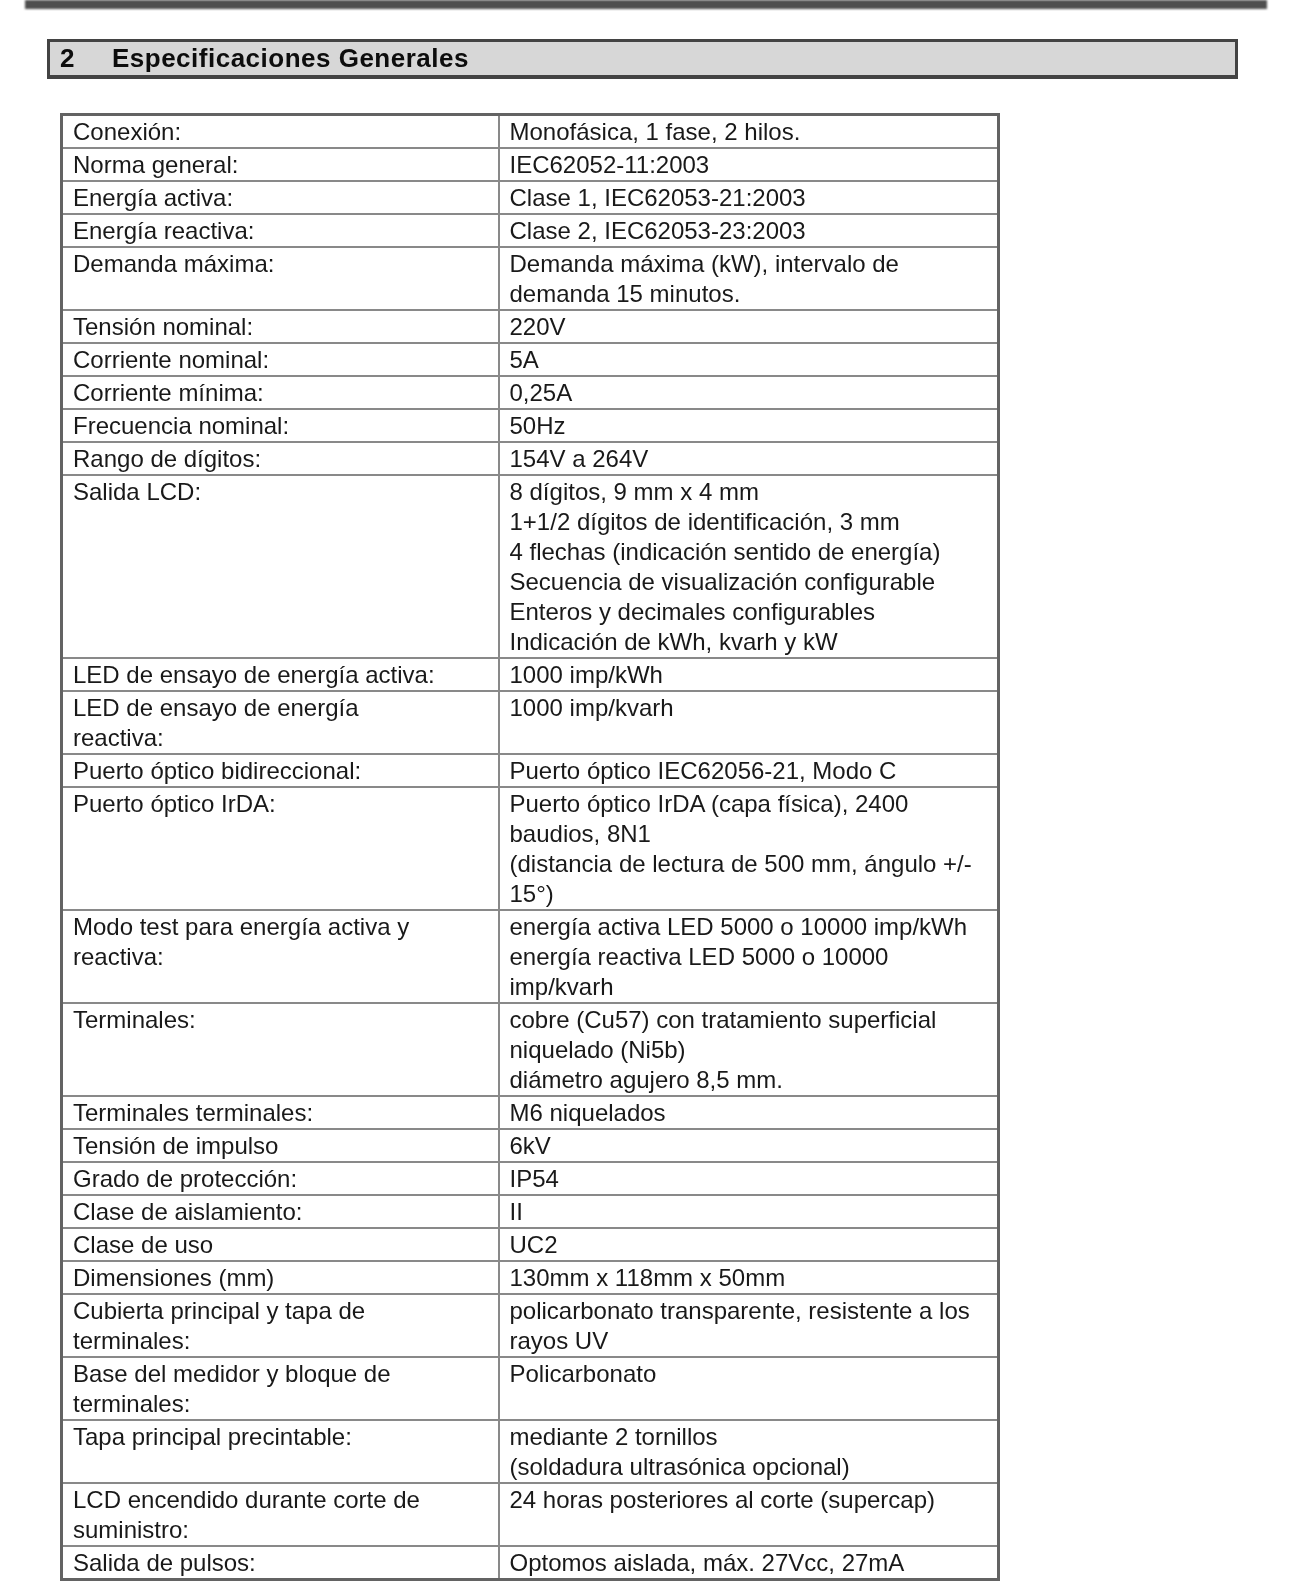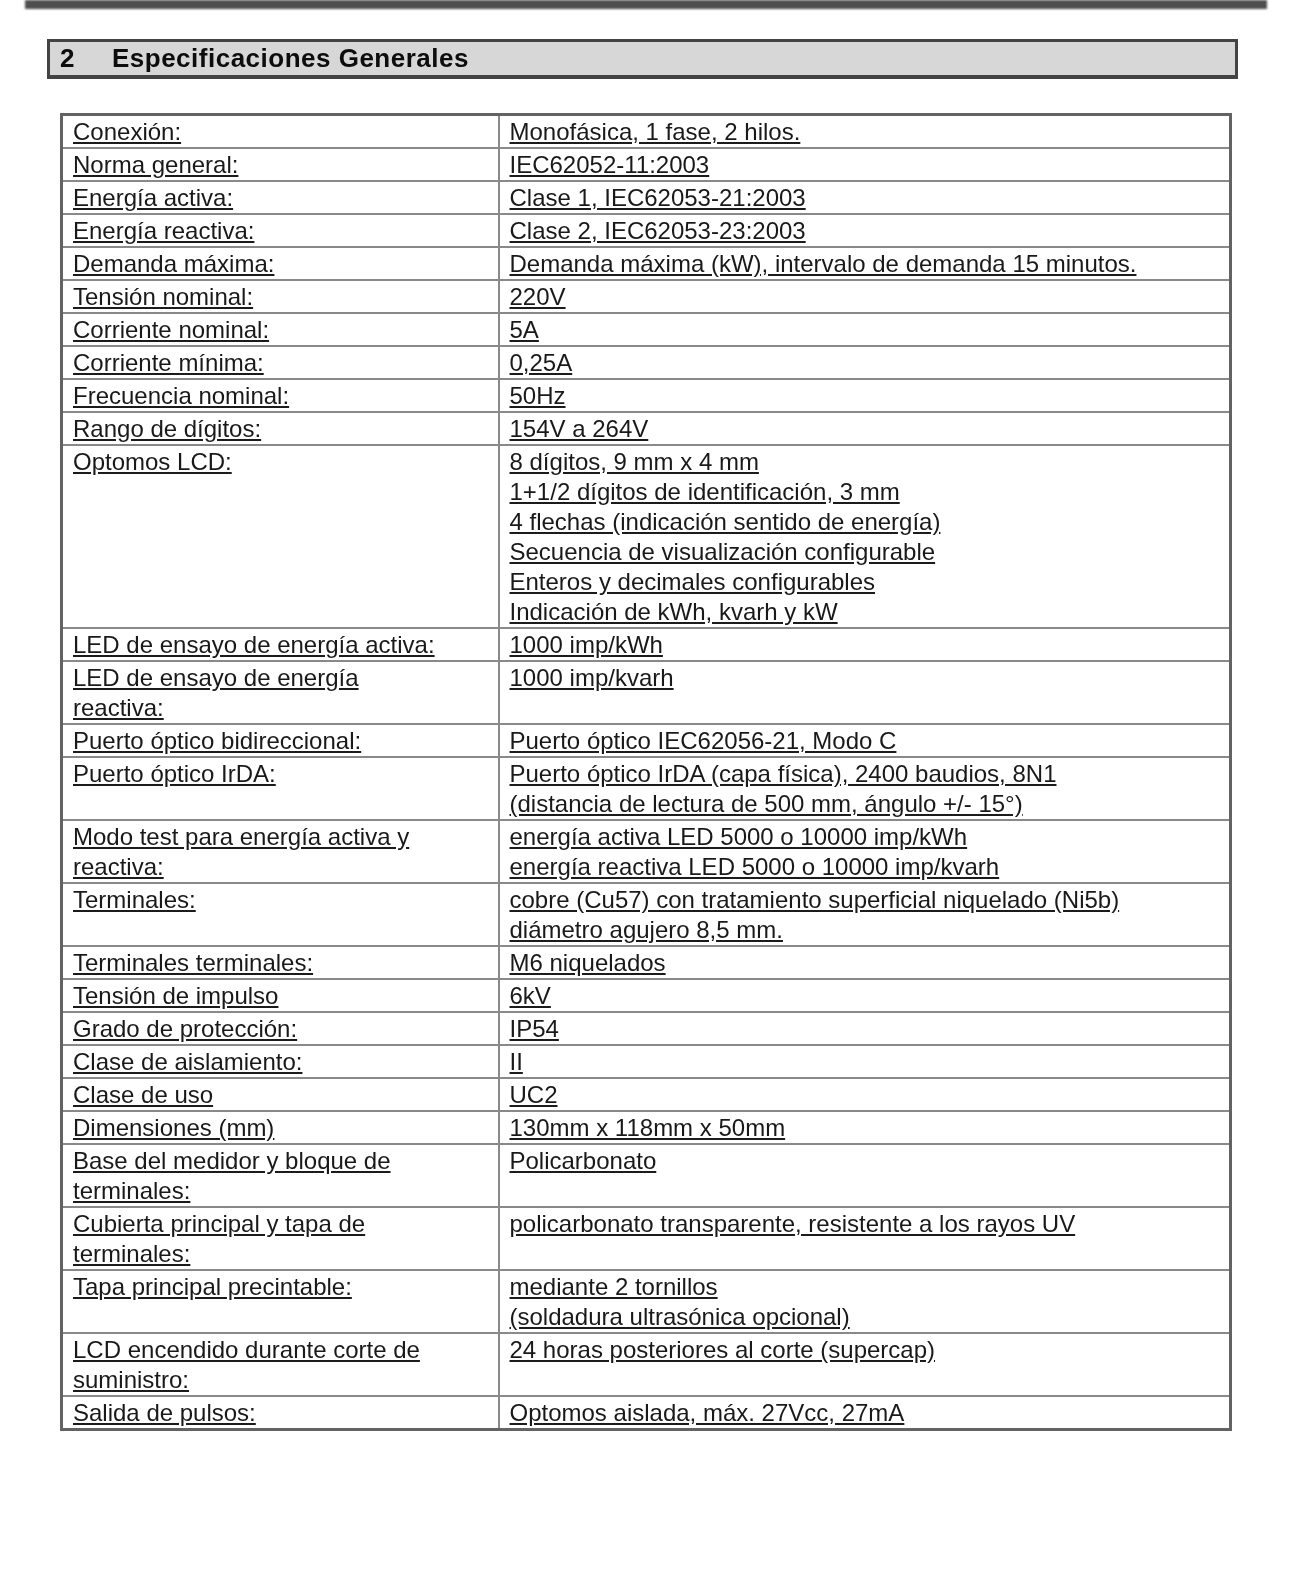--- a/index.html
+++ b/index.html
@@ -42,25 +42,24 @@
     font-weight: bold;
     color: #0d0d0d;
     letter-spacing: 0.5px;
   }
   .sec-num { margin-left: 10px; }
   .sec-title { margin-left: 37px; }
   table.spec-table {
     position: absolute;
     left: 60px;
     top: 113px;
-    width: 1172px;
+    width: 940px;
     border-collapse: collapse;
     table-layout: fixed;
     border: 3px solid #636363;
-    text-decoration: underline;
   }
   col.c1 { width: 437px; }
   td {
     border: 2px solid #898989;
     padding: 1px 10px 0 10px;
     font-size: 24px;
     line-height: 30px;
     vertical-align: top;
     white-space: pre-line;
     color: #191919;
@@ -118,21 +117,21 @@
         </tr>
         <tr>
           <td class="cell-label">Frecuencia nominal:</td>
           <td class="cell-value">50Hz</td>
         </tr>
         <tr>
           <td class="cell-label">Rango de dígitos:</td>
           <td class="cell-value">154V a 264V</td>
         </tr>
         <tr>
-          <td class="cell-label">Optomos LCD:</td>
+          <td class="cell-label">Salida LCD:</td>
           <td class="cell-value">8 dígitos, 9 mm x 4 mm
 1+1/2 dígitos de identificación, 3 mm
 4 flechas (indicación sentido de energía)
 Secuencia de visualización configurable
 Enteros y decimales configurables
 Indicación de kWh, kvarh y kW</td>
         </tr>
         <tr>
           <td class="cell-label">LED de ensayo de energía activa:</td>
           <td class="cell-value">1000 imp/kWh</td>
@@ -180,30 +179,30 @@
         </tr>
         <tr>
           <td class="cell-label">Clase de uso</td>
           <td class="cell-value">UC2</td>
         </tr>
         <tr>
           <td class="cell-label">Dimensiones (mm)</td>
           <td class="cell-value">130mm x 118mm x 50mm</td>
         </tr>
         <tr>
+          <td class="cell-label">Cubierta principal y tapa de
+terminales:</td>
+          <td class="cell-value">policarbonato transparente, resistente a los rayos UV</td>
+        </tr>
+        <tr>
           <td class="cell-label">Base del medidor y bloque de
 terminales:</td>
           <td class="cell-value">Policarbonato</td>
         </tr>
         <tr>
-          <td class="cell-label">Cubierta principal y tapa de
-terminales:</td>
-          <td class="cell-value">policarbonato transparente, resistente a los rayos UV</td>
-        </tr>
-        <tr>
           <td class="cell-label">Tapa principal precintable:</td>
           <td class="cell-value">mediante 2 tornillos
 (soldadura ultrasónica opcional)</td>
         </tr>
         <tr>
           <td class="cell-label">LCD encendido durante corte de
 suministro:</td>
           <td class="cell-value">24 horas posteriores al corte (supercap)</td>
         </tr>
         <tr>

